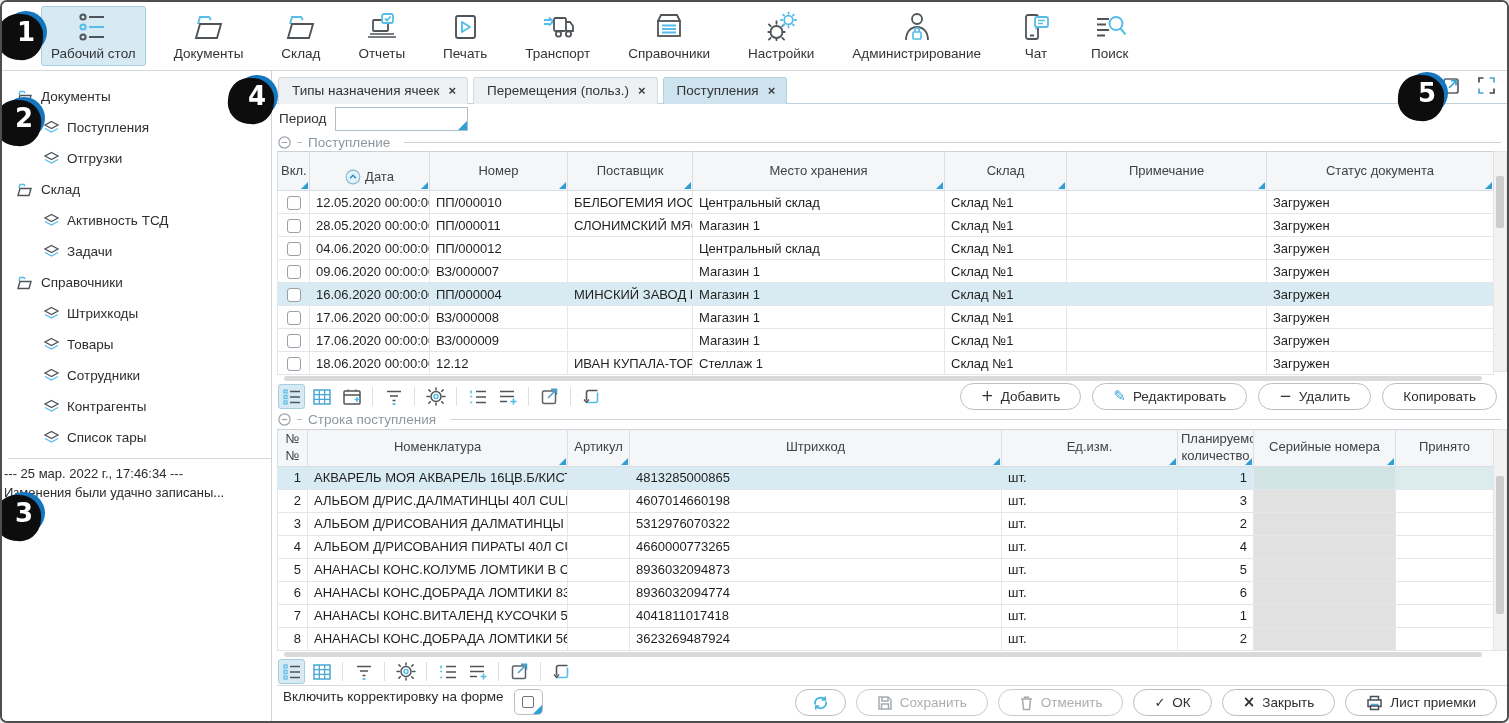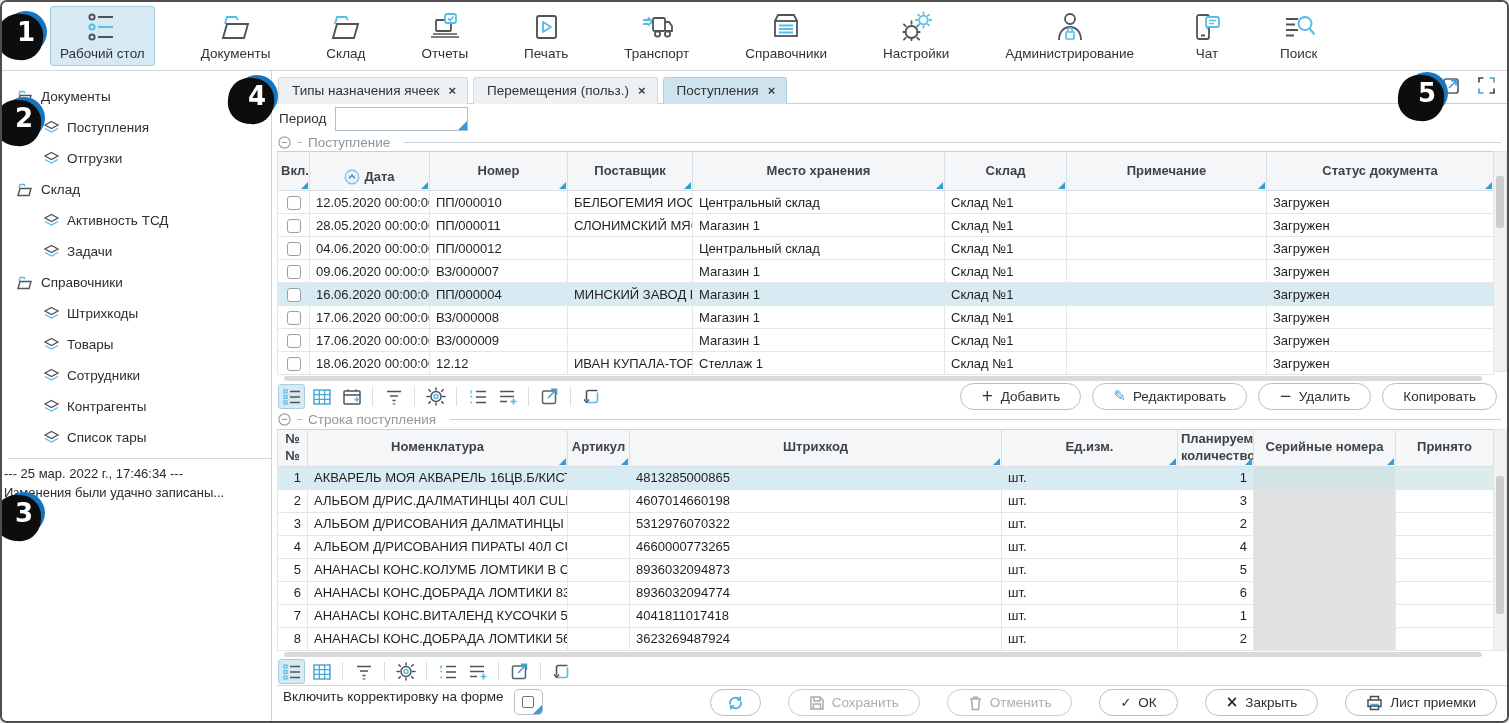--- a/index.html
+++ b/index.html
@@ -10,21 +10,21 @@
     border:2px solid #4e4e4e; border-radius:7px; overflow:hidden;
     color:#2b2b2b; font-size:13px;
   }
   svg{ display:block; }
   .glyph{ font-family:"DejaVu Sans", sans-serif; }
 
   
   .topbar{ height:69px; display:flex; align-items:stretch; padding:2px 2px 2px 30px;
            border-bottom:1px solid #d2d7db; background:#fff; }
   .tb-item{ display:flex; flex-direction:column; align-items:center; justify-content:flex-end;
-            padding:4px 9px 4px; margin:2px 18px; border:1px solid transparent; border-radius:3px;
+            padding:4px 9px 4px; margin:2px 9px; border:1px solid transparent; border-radius:3px;
             font-size:13.5px; color:#333; cursor:default; gap:3px; }
   .tb-item.active{ background:#d7e9f3; border-color:#a7cde0; }
   .tb-item .ico{ height:37px; display:flex; align-items:center; }
 
   
   .app-body{ display:flex; height:650px; }
   .sidebar{ width:270px; min-width:270px; border-right:1px solid #cfd4d9; background:#fff;
             padding-top:10px; display:flex; flex-direction:column; }
   .tree-row{ height:31px; display:flex; align-items:center; gap:7px; padding-left:14px;
              font-size:13.5px; color:#2e2e2e; }
@@ -52,21 +52,21 @@
   .corner-tri{ position:absolute; right:0; bottom:0; width:0; height:0;
                border-left:9px solid transparent; border-bottom:9px solid #2f9fd6; }
 
   .sec-head{ height:17px; display:flex; align-items:center; gap:6px; color:#8e979e;
              font-size:13.5px; padding-left:1px; margin:1px 0; }
   .sec-head .dash{ width:5px; border-top:1px solid #b9bfc5; }
   .sec-head .line{ flex:1; border-top:1px solid #ccd2d7; margin:0 6px 0 8px; }
 
   .grid-wrap{ display:flex; align-items:stretch; }
   table.grid{ border-collapse:collapse; table-layout:fixed; width:1216px; font-size:13px; }
-  .grid th{ background:#f4f6f8; font-weight:700; color:#3e4348; text-align:center;
+  .grid th{ background:#f4f6f8; font-weight:400; color:#3e4348; text-align:center;
             border:1px solid #d9dfe4; border-top:1px solid #c9d1d7; height:37px;
             position:relative; padding:1px 3px; line-height:1.25; overflow:hidden; white-space:pre-line; }
   .grid th.flt:after{ content:""; position:absolute; right:1px; bottom:1px;
             border-left:7px solid transparent; border-bottom:7px solid #2f9fd6; }
   .grid td{ border:1px solid #e3e7eb; border-top:none; height:23px; padding:0 6px;
             white-space:nowrap; overflow:hidden; color:#1f1f1f; background:#fff; }
   .grid tr.sel td{ background:#d9ebf2; }
   .grid td.c-chk{ text-align:center; padding:0; }
   .grid td.c-num, .grid td.c-qty{ text-align:right; }
   .grid td.c-ser{ background:#e1e1e1; }
@@ -94,21 +94,21 @@
   .btn .bi{ font-size:15px; line-height:1; }
   .btn.disabled{ color:#a9aeb3; border-color:#c6cbd0; }
   .row-actions{ margin-left:auto; display:flex; gap:11px; }
 
   .footer{ height:37px; border-top:1px solid #d7dbdf; display:flex; align-items:flex-start;
            gap:10px; padding:3px 10px 5px 6px; margin-top:auto; }
   .footer .chk-label{ font-size:13.5px; color:#2b2b2b; }
   .form-chk{ width:29px; height:26px; border:1px solid #b7bec5; border-radius:5px; position:relative;
              display:flex; align-items:center; justify-content:center; background:#fff; overflow:hidden;}
   .form-chk .inner{ width:12px; height:12px; border:1px solid #6d7378; border-radius:2px; }
-  .footer-actions{ margin-left:auto; display:flex; gap:27px; }
+  .footer-actions{ margin-left:auto; display:flex; gap:10px; }
   .btn.icon-only{ padding:0 16px; }
 
   
   .callout{ position:absolute; width:42px; height:42px; border-radius:50%; background:#1576c0;
             color:#fff; display:flex; align-items:center; justify-content:center;
             font-family:"DejaVu Sans", sans-serif; font-size:26px; font-weight:700; z-index:60; }
   .callout:before{ content:""; position:absolute; inset:-2px; background:#0d0d0d;
             border-radius:46%; transform:translate(-6px,5px) rotate(6deg); z-index:-1; }
 </style>
 </head>

